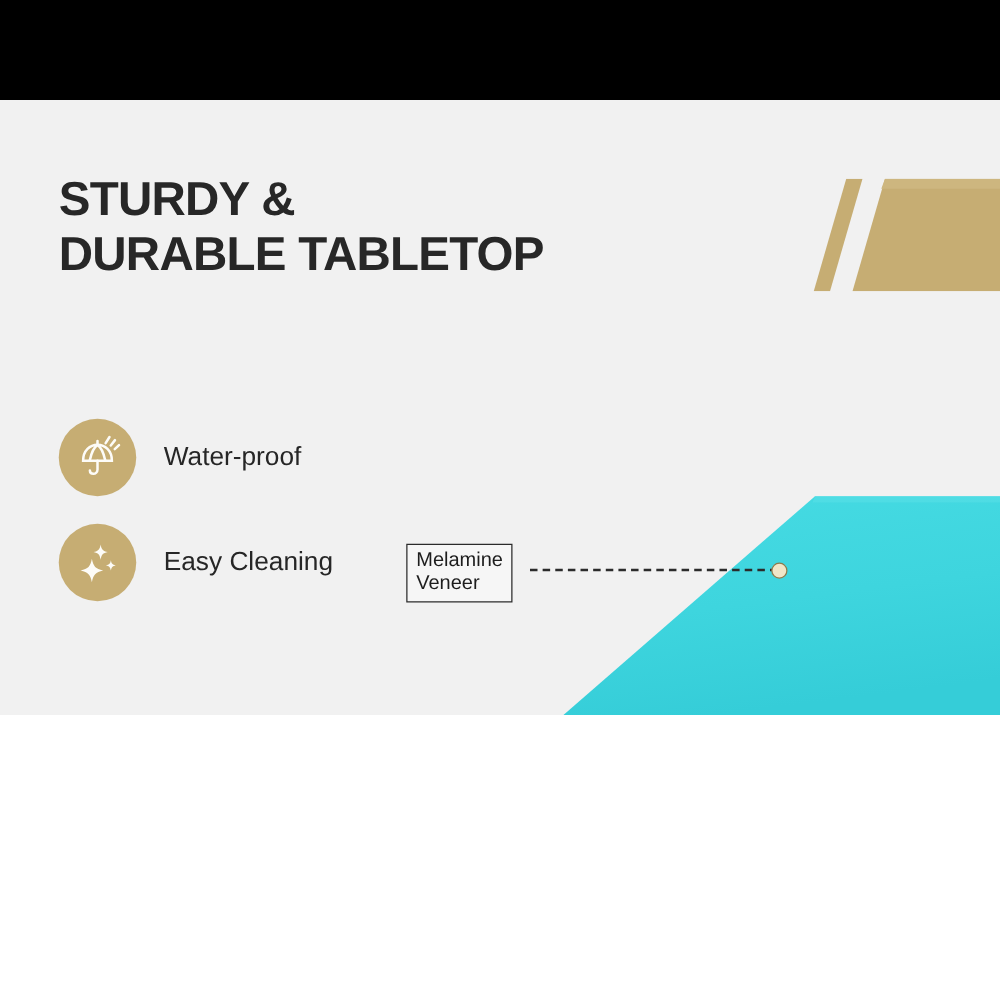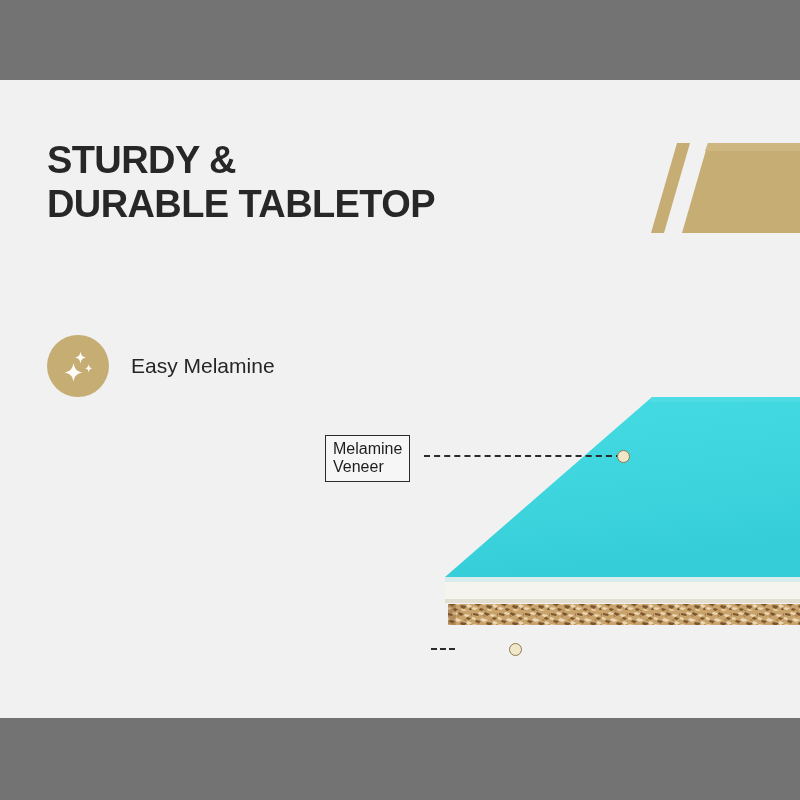--- a/index.html
+++ b/index.html
@@ -1,18 +1,18 @@
 <!DOCTYPE html>
 <html><head>
 <meta charset="utf-8">
 <style>
   html,body{margin:0;padding:0;background:#ffffff;}
   body{width:800px;height:800px;font-family:"Liberation Sans",sans-serif;overflow:hidden;}
 
-  .canvas{position:relative;width:800px;height:800px;background:#737373;overflow:hidden;}
+  .canvas{position:relative;width:800px;height:572px;background:#000000;overflow:hidden;}
 
   
   .panel{position:absolute;left:0;top:80px;width:800px;height:638px;background:#f1f1f1;overflow:hidden;}
 
   
   .deco{position:absolute;right:0;top:63px;width:150px;height:90px;pointer-events:none;}
 
   
   .heading{position:absolute;left:47px;top:58px;margin:0;
            font-family:"Liberation Sans",sans-serif;
@@ -58,33 +58,50 @@
       <polygon points="27,0 40,0 14,90 1,90" fill="#c6ad73"></polygon>
       <polygon points="58,0 150,0 150,90 32,90" fill="#c6ad73"></polygon>
       <polygon points="58,0 150,0 150,8 55,8" fill="#cdb67f"></polygon>
     </svg>
 
     <h1 class="heading">STURDY &amp;
 DURABLE TABLETOP</h1>
 
     <div class="features">
 
+      <div class="feature">
+        <div class="fc">
+          <svg width="38" height="38" viewBox="0 0 38 38">
+            <g fill="none" stroke="#fdfcf8" stroke-width="2" stroke-linecap="round">
+              <path d="M7.5 21.5 C7.5 13.5 13 8.8 19 8.8 C25 8.8 30.5 13.5 30.5 21.5 Z" fill="none"></path>
+              <path d="M19 8.8 L19 5.8"></path>
+              <path d="M19 21.5 L19 28.5 C19 30.7 17.4 32 15.7 32 C14.1 32 12.9 30.9 12.9 29.4"></path>
+              <path d="M12.8 21.3 C14.2 15 16.6 10.5 19 8.9"></path>
+              <path d="M25.2 21.3 C23.8 15 21.4 10.5 19 8.9"></path>
+              <path d="M25.5 7.5 L28.6 2.6"></path>
+              <path d="M29.6 9.4 L33 5.1"></path>
+              <path d="M32.8 12.3 L36.2 9.1"></path>
+            </g>
+          </svg>
+        </div>
+        <div class="flabel">Water-proof</div>
+      </div>
 
 
       <div class="feature">
         <div class="fc">
           <svg width="38" height="38" viewBox="0 0 38 38">
             <g fill="#fdfcf8">
               <path d="M14.5 16 C15.6 22 17.5 24.2 23.5 25.4 C17.5 26.6 15.6 28.8 14.5 34.8 C13.4 28.8 11.5 26.6 5.5 25.4 C11.5 24.2 13.4 22 14.5 16 Z"></path>
               <path d="M21.5 4.5 C22.2 8.5 23.3 9.8 27.2 10.6 C23.3 11.4 22.2 12.7 21.5 16.7 C20.8 12.7 19.7 11.4 15.8 10.6 C19.7 9.8 20.8 8.5 21.5 4.5 Z"></path>
               <path d="M29.7 17.2 C30.2 19.9 30.9 20.8 33.6 21.3 C30.9 21.8 30.2 22.7 29.7 25.4 C29.2 22.7 28.5 21.8 25.8 21.3 C28.5 20.8 29.2 19.9 29.7 17.2 Z"></path>
             </g>
           </svg>
         </div>
-        <div class="flabel">Easy Melamine</div>
+        <div class="flabel">Easy Cleaning</div>
       </div>
 
     </div>
 
     <svg class="slab" viewBox="0 0 380 320" preserveAspectRatio="none">
       <defs>
         <linearGradient id="tealGrad" x1="0" y1="0" x2="0.25" y2="1">
           <stop offset="0%" stop-color="#46dbe3"></stop>
           <stop offset="55%" stop-color="#3ed5de"></stop>
           <stop offset="100%" stop-color="#35cdd8"></stop>

